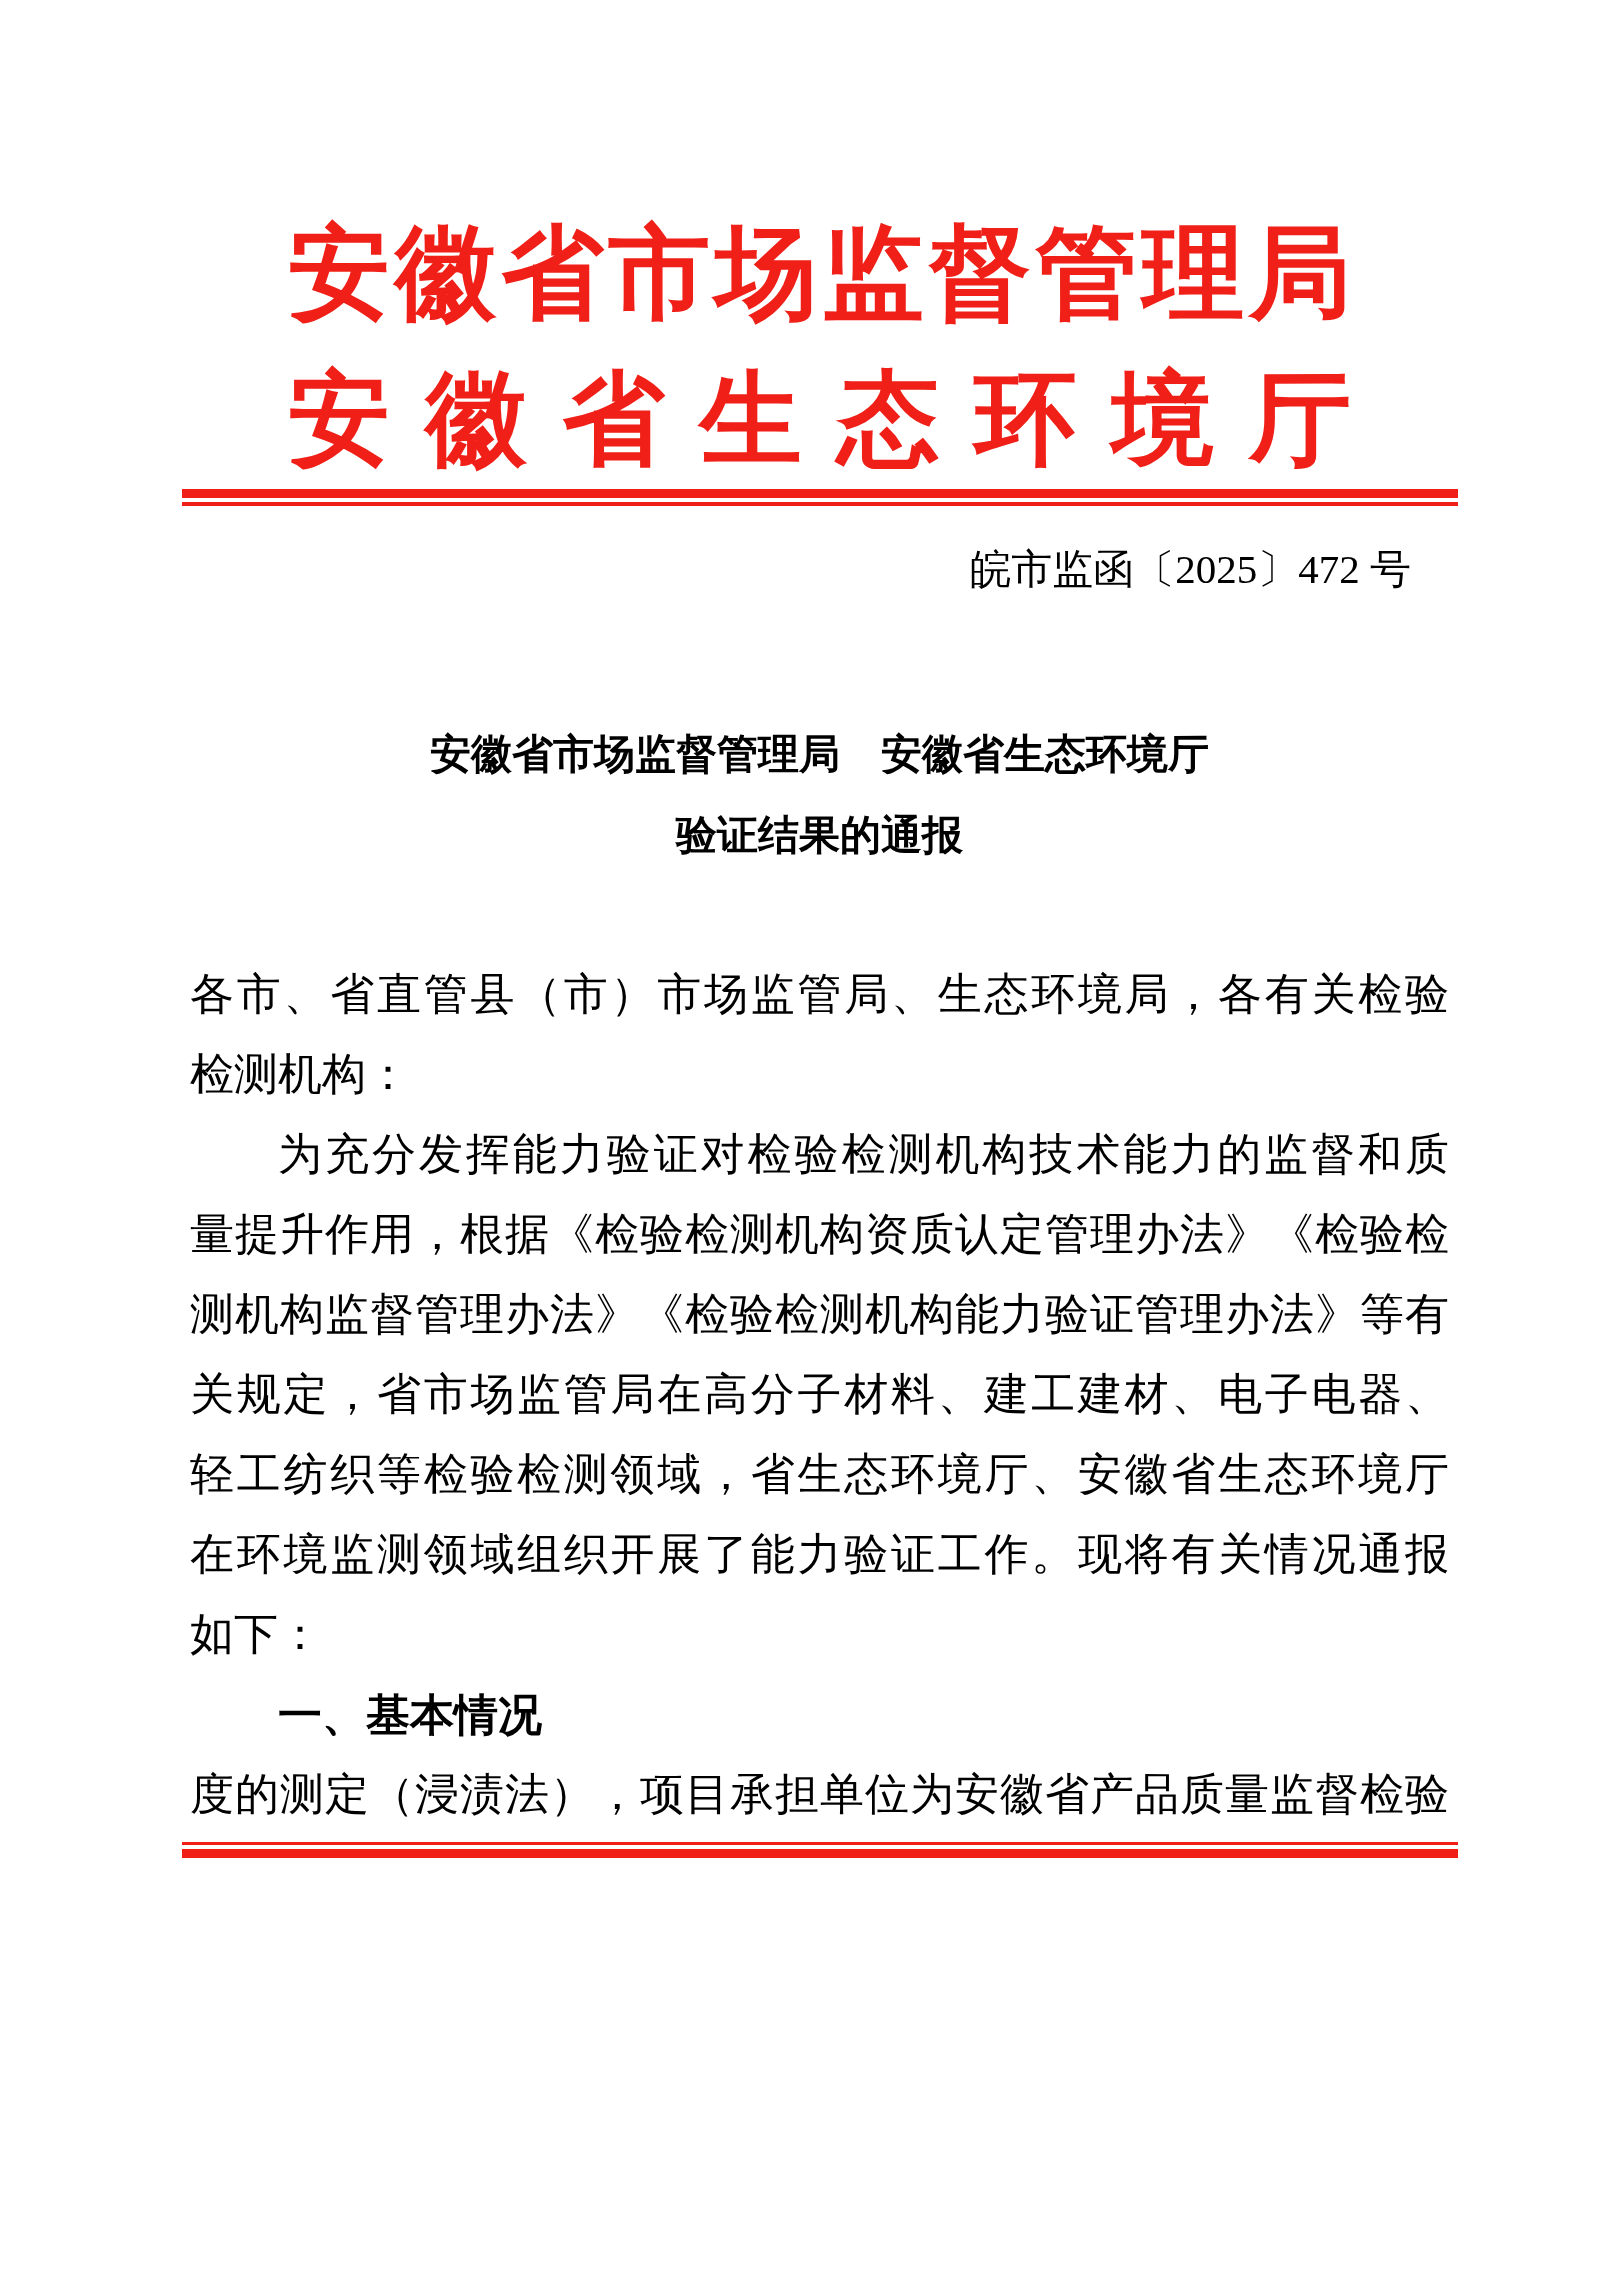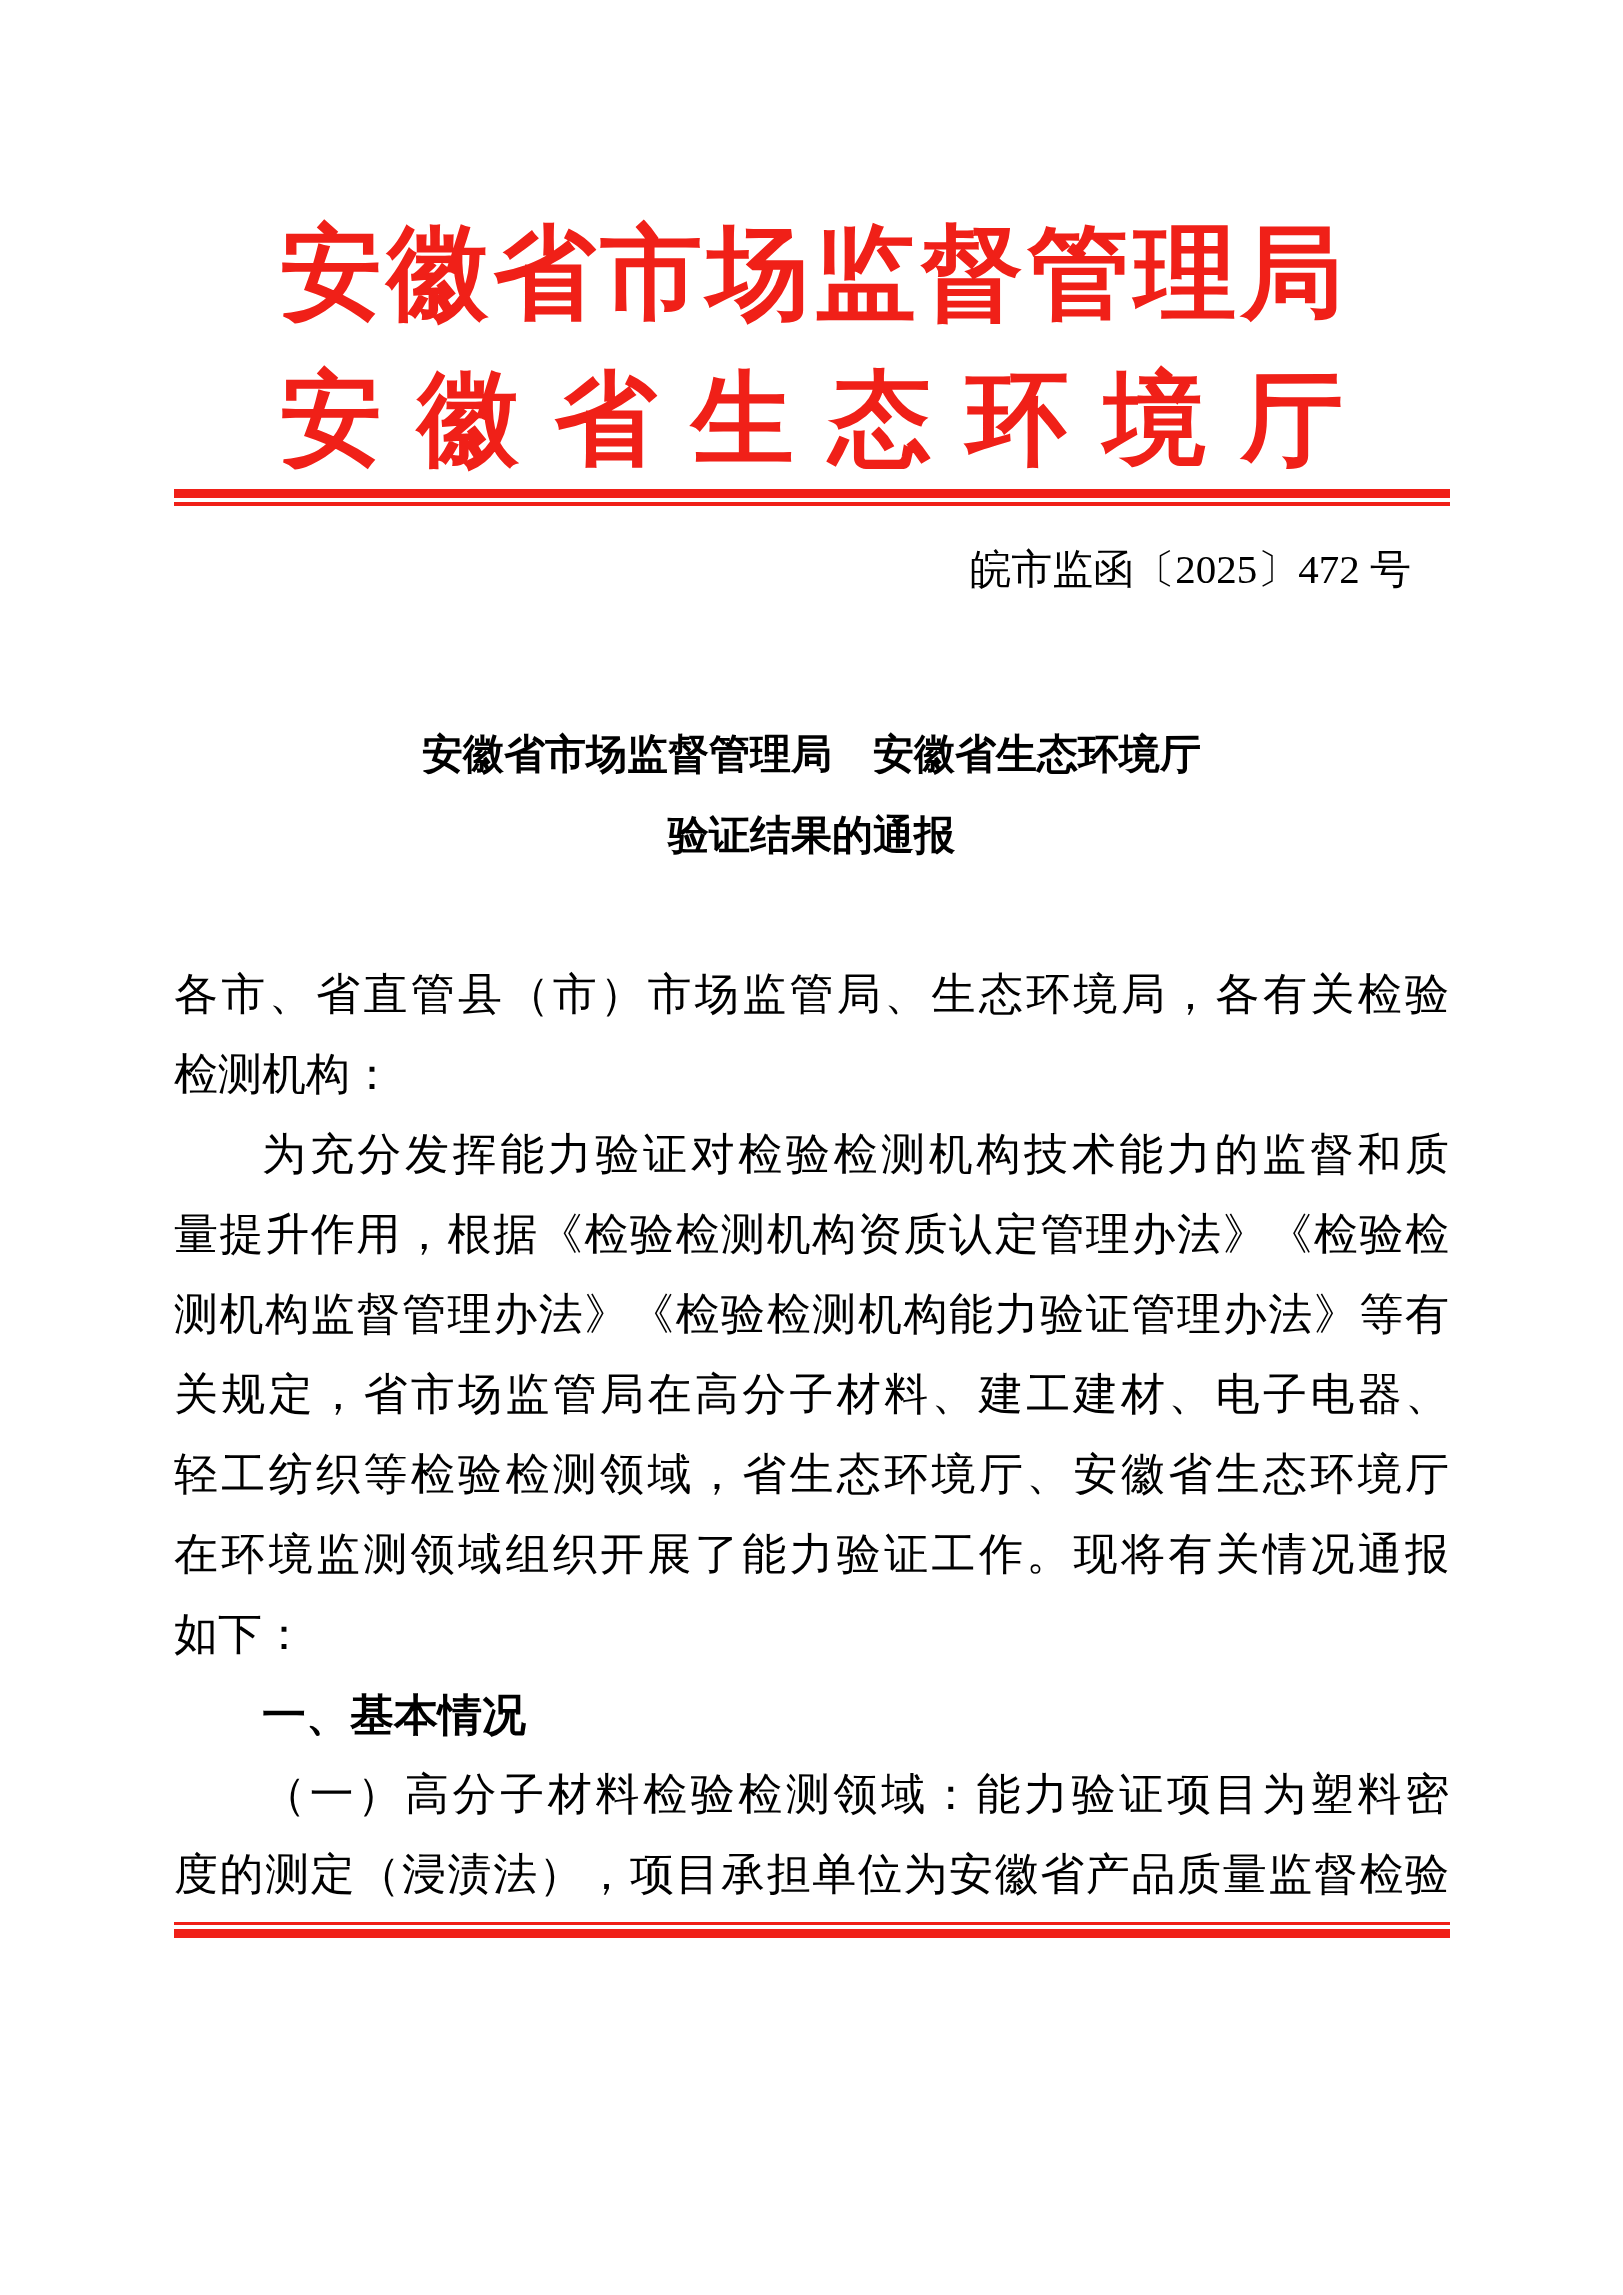--- a/index.html
+++ b/index.html
@@ -10,20 +10,21 @@
   *{margin:0;padding:0;box-sizing:border-box;}
   html,body{background:#fff;}
   .page{
     position:relative;
     width:1623px;
     height:2295px;
     background:#fff;
     font-family:var(--serif);
     color:#000;
     overflow:hidden;
+    padding-left:16px;
   }
   .content{padding:0 174px;}
 
   
   .org-block{
     width:1063px;
     margin:215px auto 0;
     color:var(--red);
     font-weight:bold;
   }
@@ -118,21 +119,20 @@
       <div class="body-line">各市、省直管县（市）市场监管局、生态环境局，各有关检验</div>
       <div class="body-line para-end">检测机构：</div>
       <div class="body-line indent">为充分发挥能力验证对检验检测机构技术能力的监督和质</div>
       <div class="body-line">量提升作用，根据《检验检测机构资质认定管理办法》《检验检</div>
       <div class="body-line">测机构监督管理办法》《检验检测机构能力验证管理办法》等有</div>
       <div class="body-line">关规定，省市场监管局在高分子材料、建工建材、电子电器、</div>
       <div class="body-line">轻工纺织等检验检测领域，省生态环境厅、安徽省生态环境厅</div>
       <div class="body-line">在环境监测领域组织开展了能力验证工作。现将有关情况通报</div>
       <div class="body-line para-end">如下：</div>
       <div class="body-line indent heading">一、基本情况</div>
-      <div class="body-line indent">（一）高分子材料检验检测领域：能力验证项目为塑料密</div>
       <div class="body-line">度的测定（浸渍法），项目承担单位为安徽省产品质量监督检验</div>
     </section>
   </main>
 
   <footer>
     <div class="rule-group bottom">
       <div class="rule thin"></div>
       <div class="rule thick"></div>
     </div>
   </footer>

